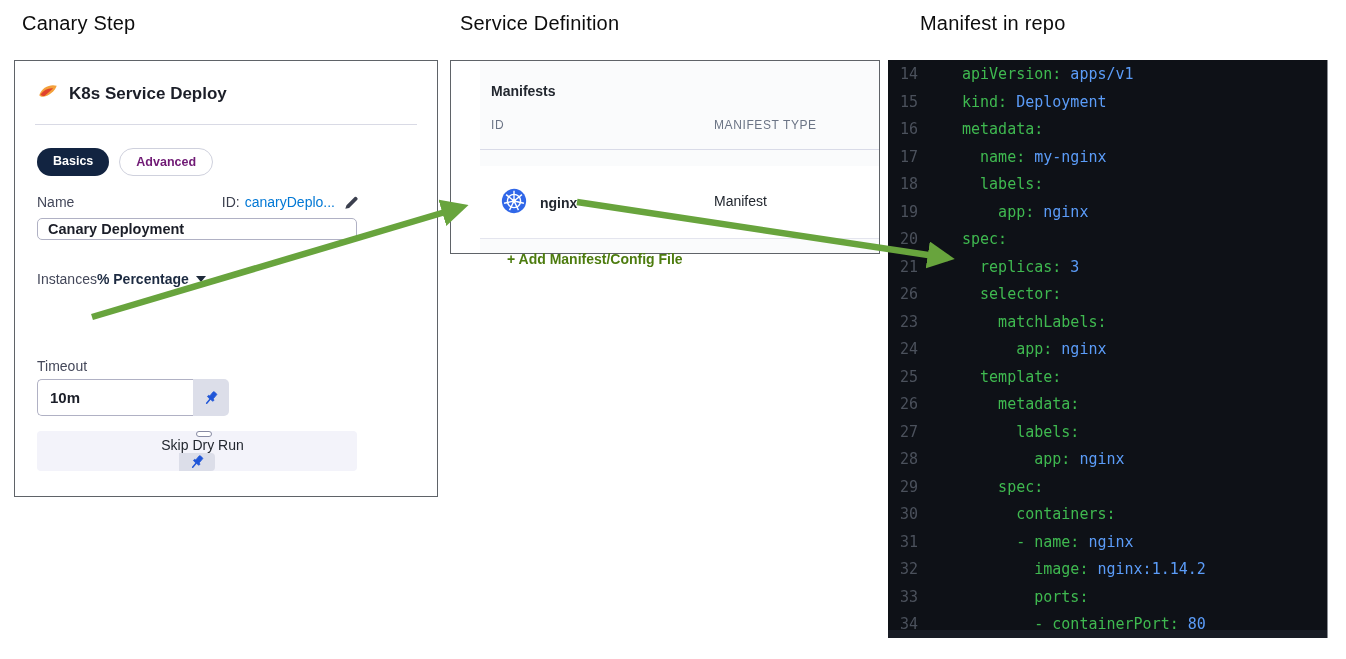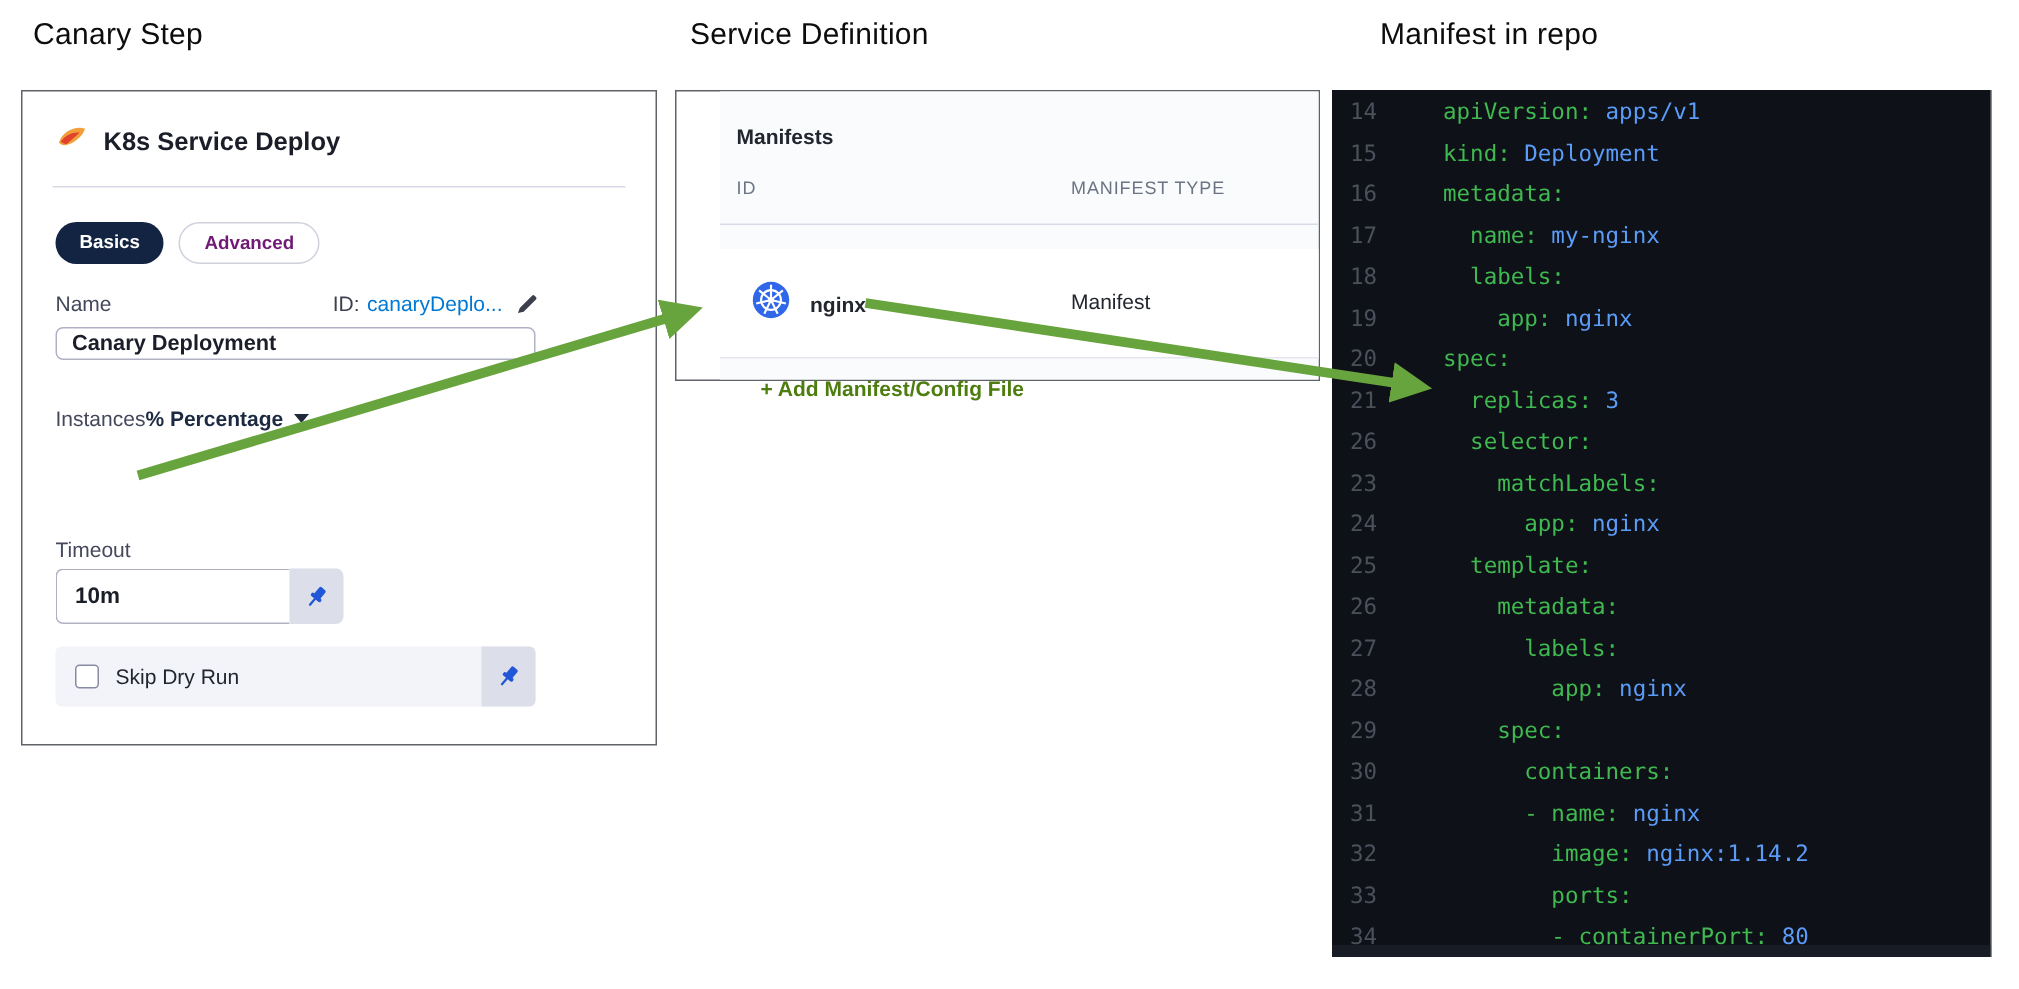--- a/index.html
+++ b/index.html
@@ -22,21 +22,21 @@
   .idpart { display:flex; align-items:center; gap:5px; font-size:14px; }
   .idprefix { color:#3b3f4e; }
   .idlink { color:#0278d5; cursor:pointer; }
   .textinput { position:absolute; left:22px; height:22px; background:#fff; border:1px solid #b0b1c4; border-radius:5px; font-size:14.5px; font-weight:600; color:#1b1e28; padding:0 10px; display:flex; align-items:center; }
   .inst-row { position:absolute; left:22px; top:210px; width:320px; display:flex; justify-content:flex-start; align-items:center; }
   .unit-dd { display:flex; align-items:center; gap:7px; font-size:14px; font-weight:600; color:#1c2a41; cursor:pointer; }
   .caret { width:0; height:0; border-left:5px solid transparent; border-right:5px solid transparent; border-top:6px solid #1e2a3a; }
   .inputgroup { position:absolute; left:22px; display:flex; }
   .ig-field { height:37px; background:#fff; border:1px solid #b0b1c4; border-right:none; border-radius:5px 0 0 5px; font-size:15px; font-weight:600; color:#1b1e28; padding:0 12px; display:flex; align-items:center; }
   .ig-pin { width:36px; height:37px; background:#dcdee9; border-radius:0 5px 5px 0; display:flex; align-items:center; justify-content:center; cursor:pointer; }
-  .skiprow { position:absolute; left:22px; top:370px; width:320px; height:40px; background:#f3f3fa; border-radius:4px; display:flex; align-items:center; }
+  .skiprow { position:absolute; left:22px; top:370px; width:320px; height:40px; background:#f3f3fa; border-radius:4px; display:flex; align-items:center;flex-direction:column; }
   .checkbox { width:16px; height:16px; border:1.5px solid #878aa3; border-radius:3px; background:#fff; margin-left:13px; cursor:pointer; }
   .skiplbl { font-size:14px; color:#22272f; margin-left:11px; flex:1; }
   .skippin { width:36px; height:40px; background:#dcdee9; border-radius:0 4px 4px 0; display:flex; align-items:center; justify-content:center; cursor:pointer; }
 
   
   .panel2 { position:absolute; left:450px; top:60px; width:430px; height:194px; background:#ffffff; border:1.5px solid #5f6368; }
   .p2-inner { position:absolute; left:29px; top:0; right:0; bottom:0; background:#fafbfc; }
   .p2-sect { position:absolute; left:40px; top:22px; font-size:14px; font-weight:700; color:#22272f; }
   .p2-col { position:absolute; top:57px; font-size:12px; font-weight:500; letter-spacing:.6px; color:#6b7485; }
   .p2-col.c1 { left:40px; }

